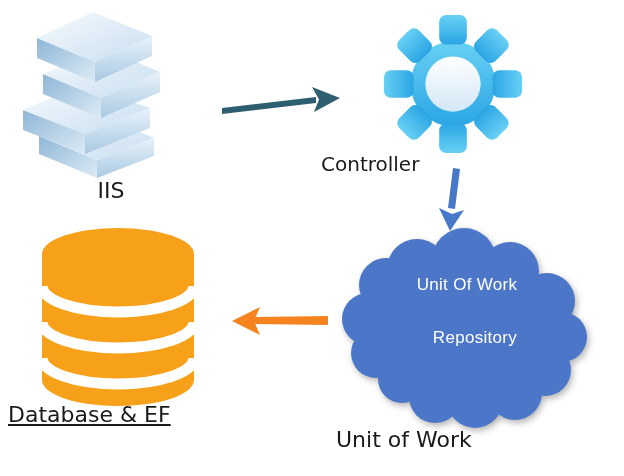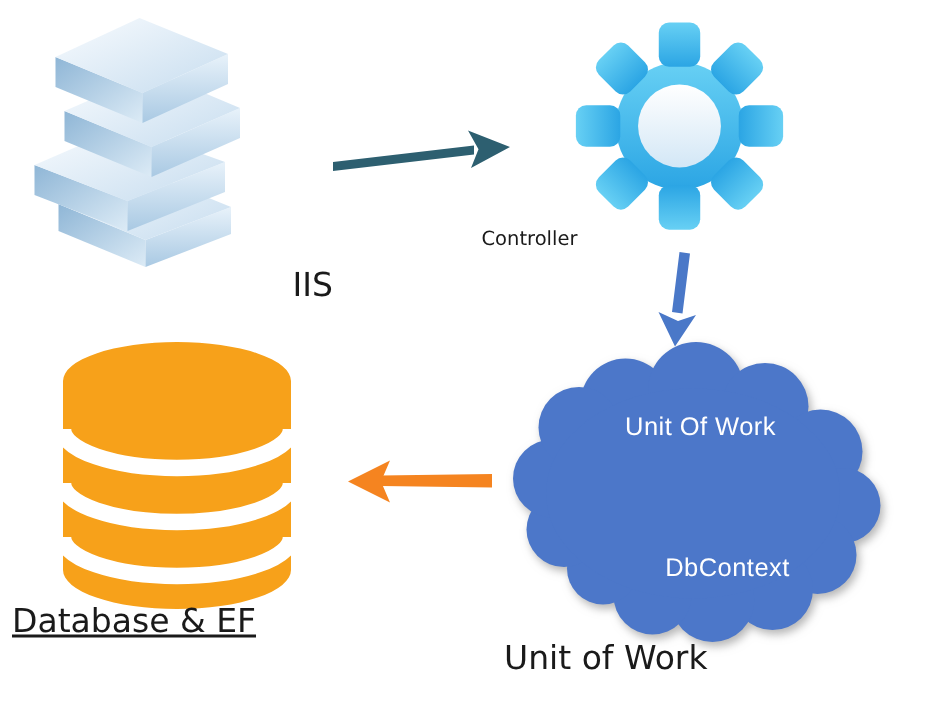--- a/index.html
+++ b/index.html
@@ -70,21 +70,21 @@
         <polygon points="89,38 146,62 87,88 29,64" fill="url(#gTop)"></polygon>
       </g>
 
       <g>
         <polygon points="23,28 81,52 81,72 23,48" fill="url(#gLeft)"></polygon>
         <polygon points="81,52 138,26 138,46 81,72" fill="url(#gRight)"></polygon>
         <polygon points="79,2 138,26 81,52 23,28" fill="url(#gTop)"></polygon>
       </g>
     </svg>
   </div>
-  <div class="abs node-label" style="left:0;top:179px;width:222px;text-align:right;">IIS</div>
+  <div class="abs node-label" style="left:0;top:179px;width:222px;text-align:center;">IIS</div>
 
   <div class="abs" style="left:220px;top:85px;">
     <svg width="122" height="34" viewBox="0 0 122 34">
       <polygon points="2,23 96,12 96,18 2,29" fill="var(--arrow-teal,#2D5F70)"></polygon>
       <path d="M120,13 L92,2 L99,14.5 L94,27 Z" fill="var(--arrow-teal,#2D5F70)"></path>
     </svg>
   </div>
 
   <div class="abs" style="left:383px;top:10px;">
     <svg width="140" height="150" viewBox="0 0 140 152">
@@ -105,21 +105,21 @@
         <rect x="56" y="5" width="28" height="30" rx="7" transform="rotate(90 70 75)"></rect>
         <rect x="56" y="5" width="28" height="30" rx="7" transform="rotate(135 70 75)"></rect>
         <rect x="56" y="5" width="28" height="30" rx="7" transform="rotate(180 70 75)"></rect>
         <rect x="56" y="5" width="28" height="30" rx="7" transform="rotate(225 70 75)"></rect>
         <rect x="56" y="5" width="28" height="30" rx="7" transform="rotate(270 70 75)"></rect>
         <rect x="56" y="5" width="28" height="30" rx="7" transform="rotate(315 70 75)"></rect>
       </g>
       <circle cx="70" cy="75" r="28" fill="url(#holeGrad)"></circle>
     </svg>
   </div>
-  <div class="abs node-label" style="left:321px;top:153px;font-size:13px;">Controller</div>
+  <div class="abs node-label" style="left:321px;top:153px;font-size:20px;">Controller</div>
 
   <div class="abs" style="left:437px;top:167px;z-index:3;">
     <svg width="30" height="66" viewBox="0 0 30 66">
       <polygon points="16,1 23,2 18,42 11,41" fill="var(--arrow-blue,#4A78C8)"></polygon>
       <path d="M2,41 L15,47 L27,43 L13,64 Z" fill="var(--arrow-blue,#4A78C8)"></path>
     </svg>
   </div>
 
   <div class="abs" style="left:342px;top:227px;z-index:2;">
     <svg class="cloud-svg" width="248" height="204" viewBox="0 0 248 204">
@@ -135,21 +135,21 @@
         <circle cx="93" cy="170" r="26"></circle>
         <circle cx="60" cy="152" r="24"></circle>
         <circle cx="34" cy="126" r="25"></circle>
         <circle cx="26" cy="92" r="26"></circle>
         <circle cx="44" cy="58" r="27"></circle>
         <ellipse cx="120" cy="102" rx="98" ry="70"></ellipse>
       </g>
     </svg>
   </div>
   <div class="cloud-text" style="left:392px;top:275px;z-index:4;">Unit Of Work</div>
-  <div class="cloud-text" style="left:410px;top:369px;z-index:4;">DbContext</div>
+  <div class="cloud-text" style="left:400px;top:328px;z-index:4;">Repository</div>
   <div class="abs node-label" style="left:336px;top:428px;">Unit of Work</div>
 
   <div class="abs" style="left:230px;top:304px;">
     <svg width="100" height="34" viewBox="0 0 100 34">
       <polygon points="24,13 98,12 98,21 24,20" fill="var(--arrow-orange,#F58420)"></polygon>
       <path d="M2,17 L30,3 L24,17 L30,31 Z" fill="var(--arrow-orange,#F58420)"></path>
     </svg>
   </div>
 
   <div class="abs" style="left:40px;top:226px;">

